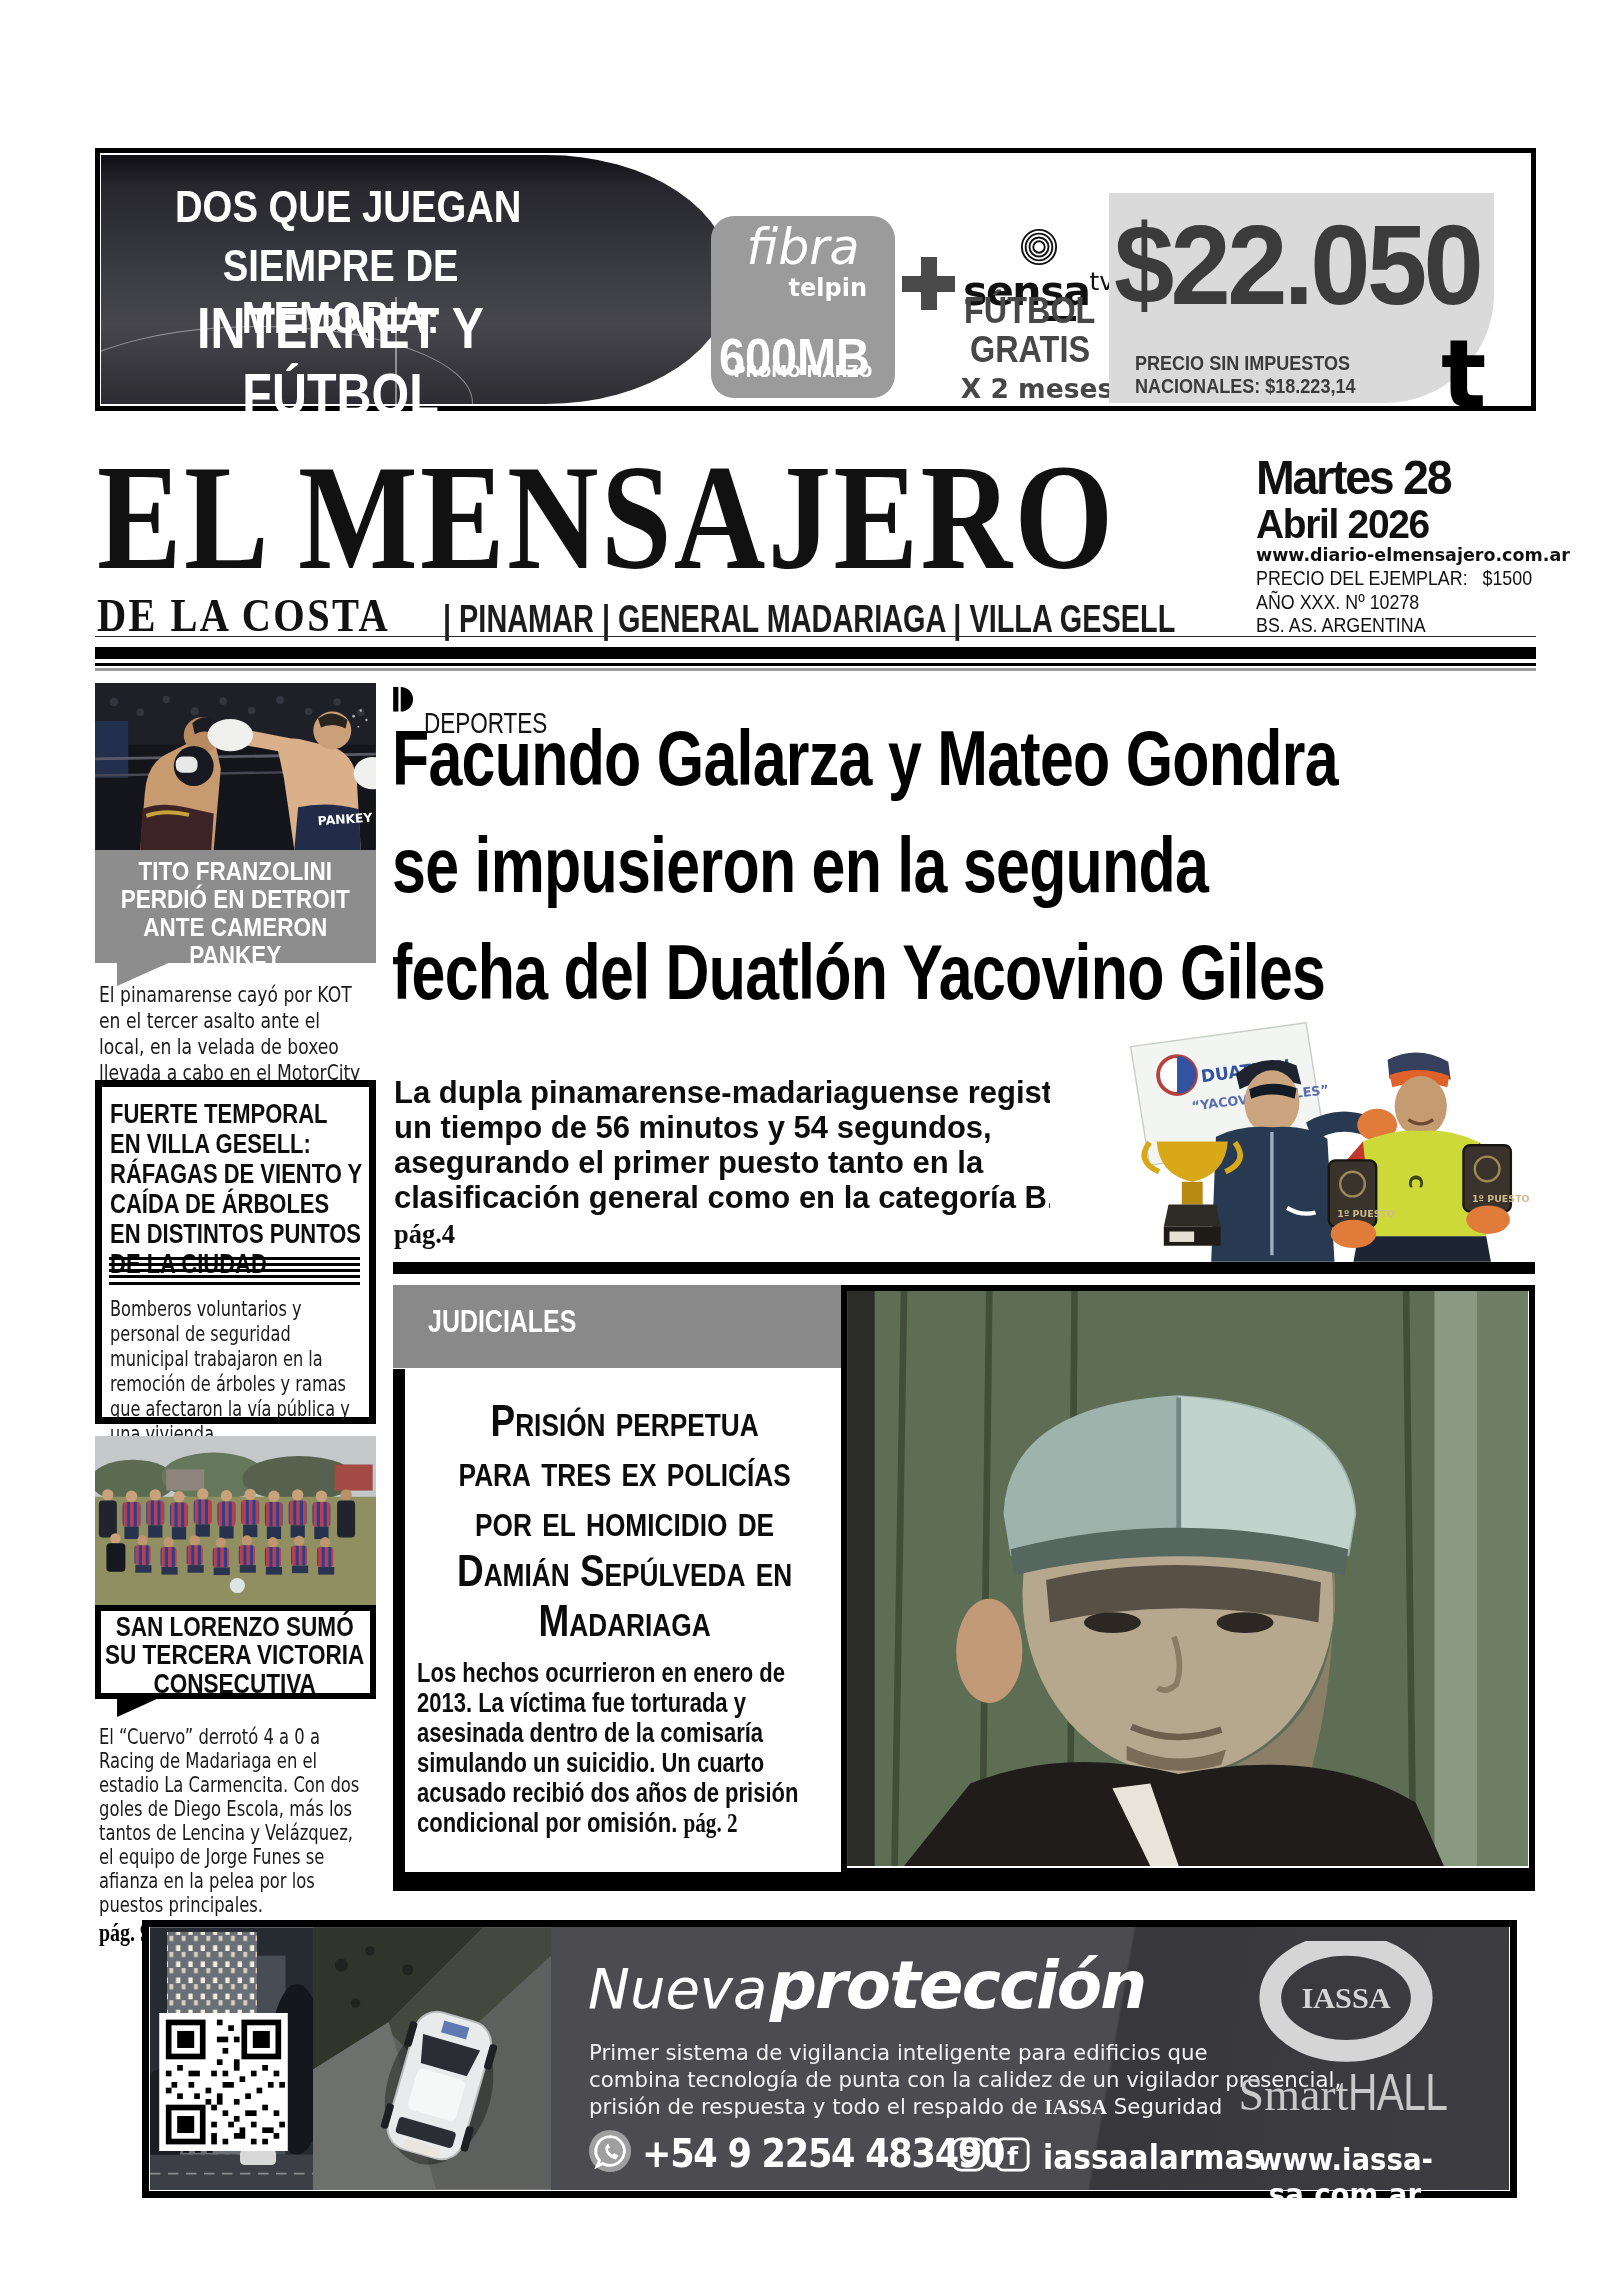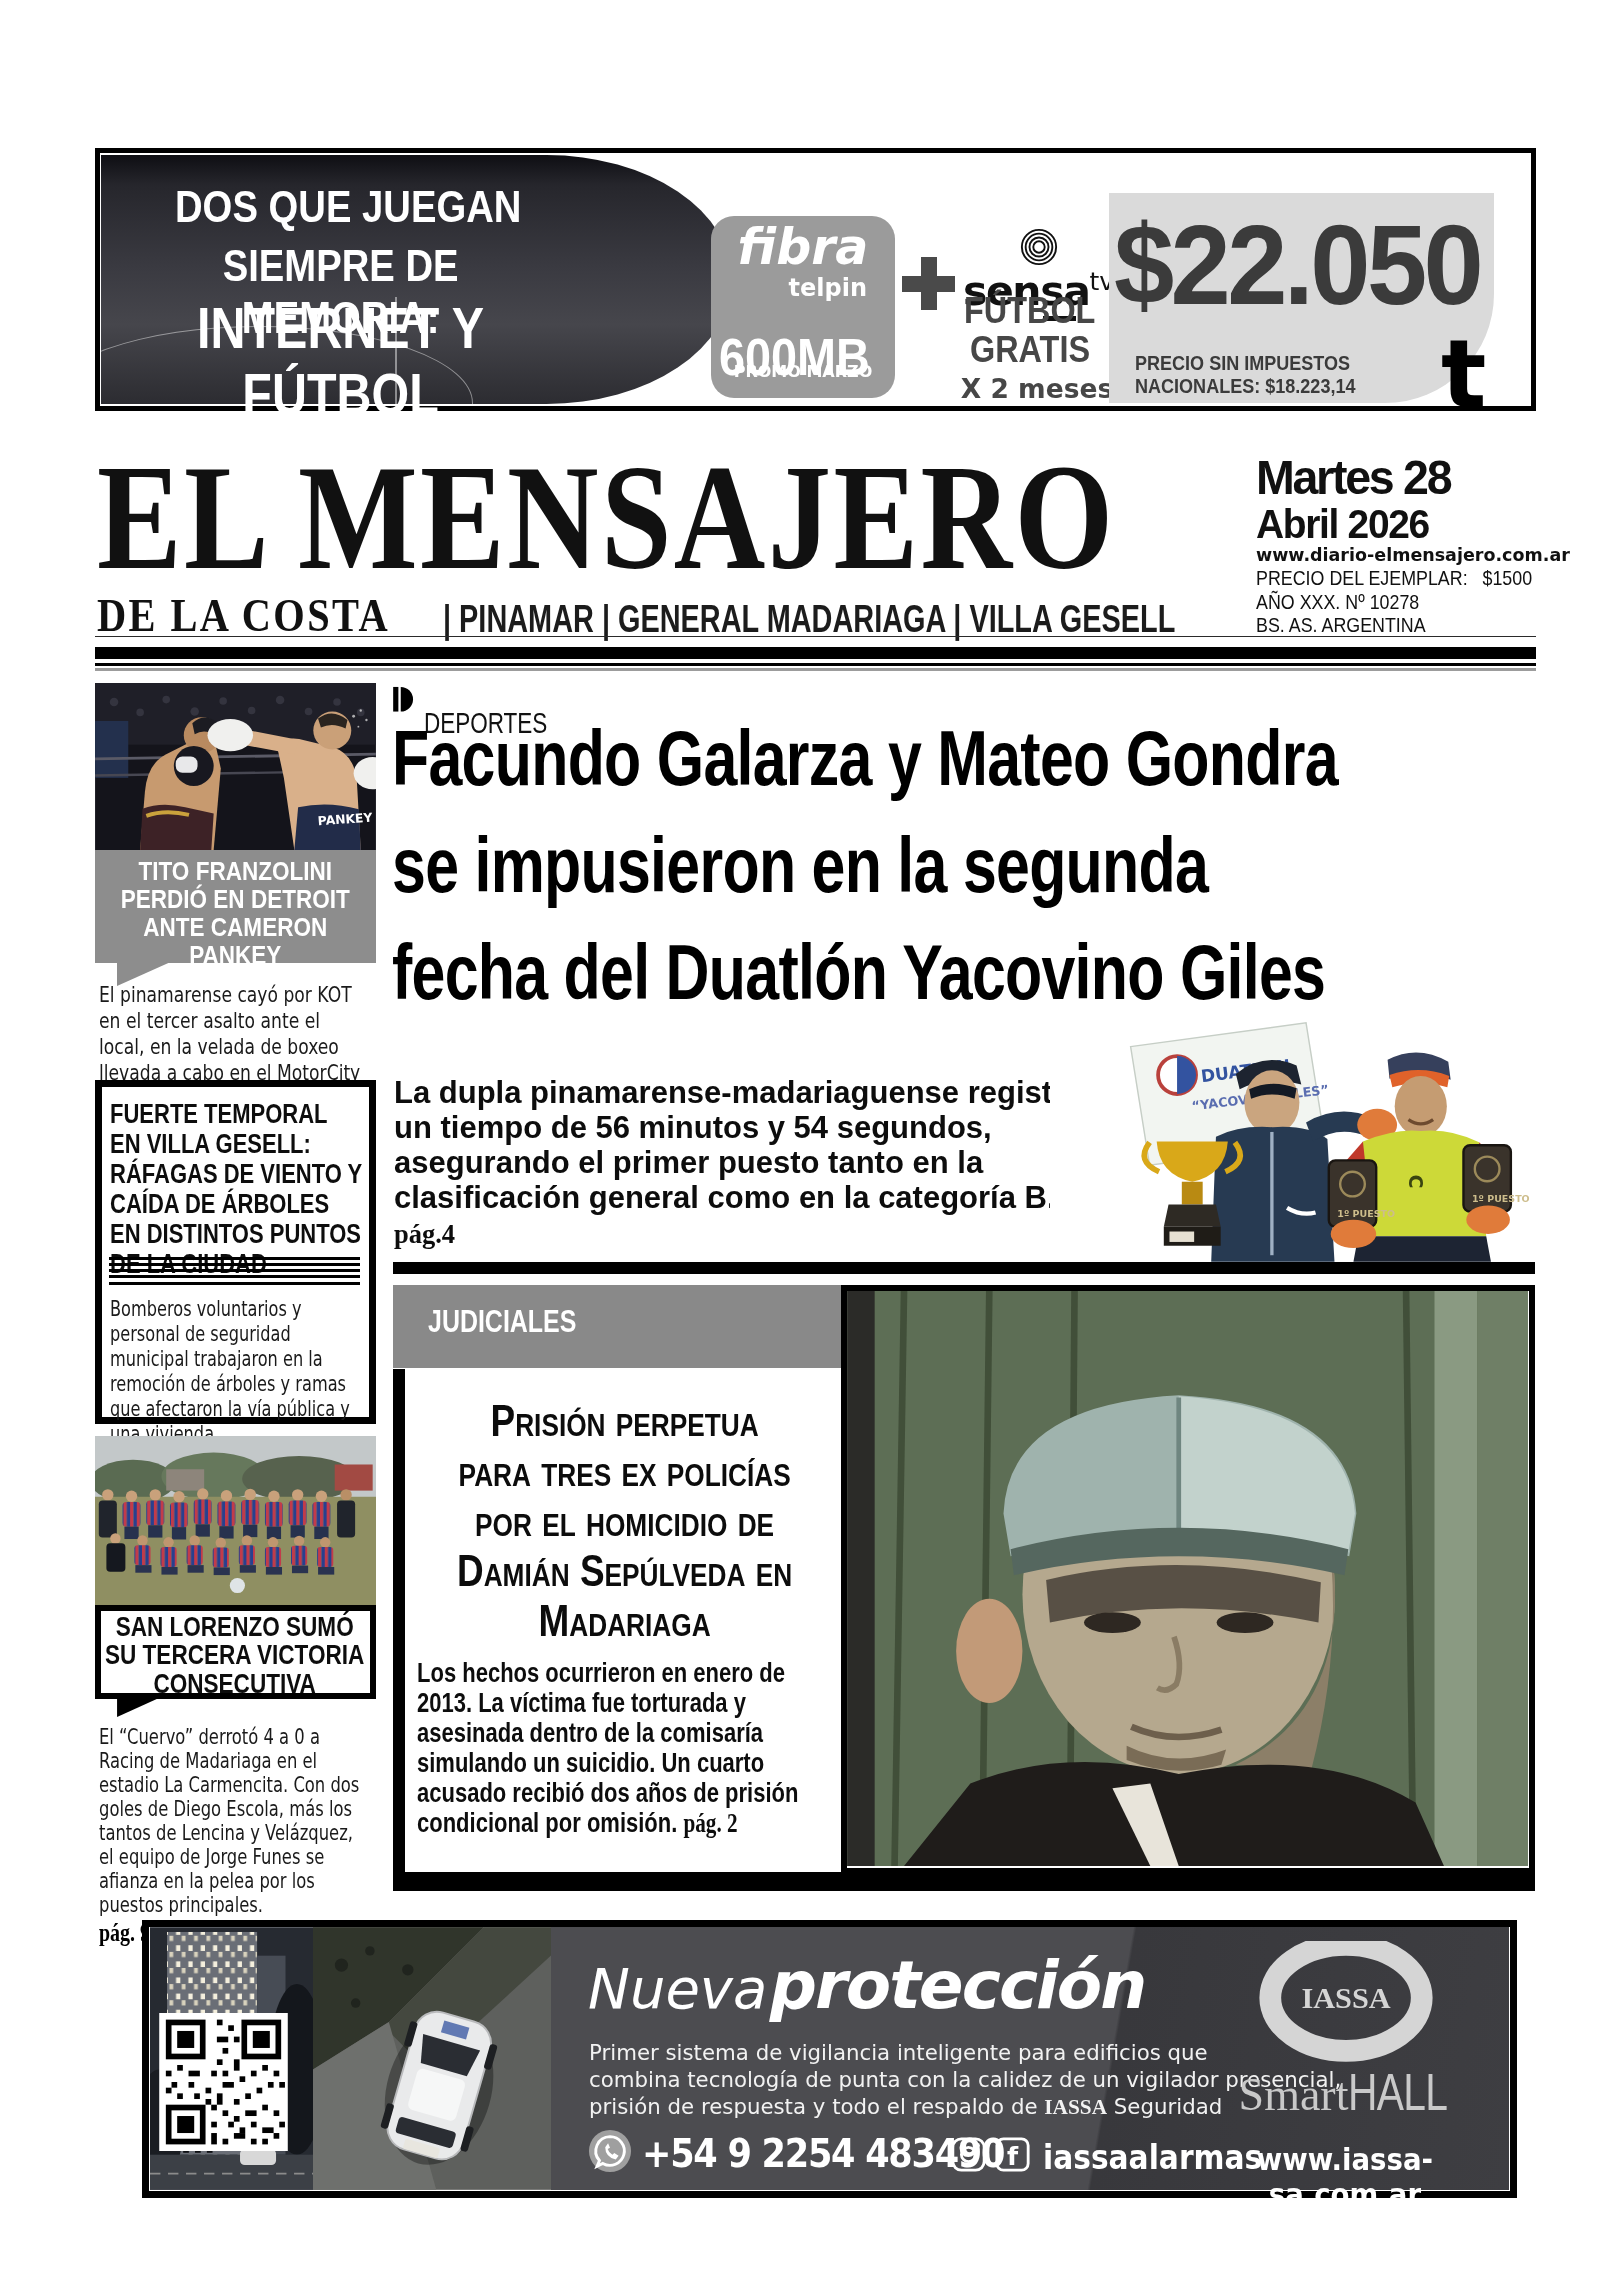--- a/index.html
+++ b/index.html
@@ -61,21 +61,21 @@
 
   <div class="abs stadium">
     <div class="fieldline" style="left:-57px;top:171px;width:427px;height:152px;"></div>
     <div style="position:absolute;left:294px;top:142px;width:1.9px;height:109px;background:rgba(255,255,255,.45);"></div>
   </div>
   <div class="abs slog lib" style="top:181px;font-size:45px;"><span class="sx">DOS QUE JUEGAN</span></div>
   <div class="abs slog lib" style="top:240px;font-size:45px;"><span class="sx">SIEMPRE DE MEMORIA:</span></div>
   <div class="abs slog lib" style="top:295px;font-size:57px;"><span class="sx">INTERNET Y FÚTBOL</span></div>
 
   <div class="abs fibrabox"></div>
-  <div class="abs white ctr" style="left:711px;top:219px;width:184px;font-size:49px;font-style:italic;font-weight:700;"><span>fibra</span></div>
+  <div class="abs white ctr" style="left:711px;top:219px;width:184px;font-size:49px;font-style:italic;font-weight:400;"><span>fibra</span></div>
   <div class="abs white b" style="left:739px;top:274px;width:128px;text-align:right;font-size:24px;"><span>telpin</span></div>
   <div class="abs white b ctr lib" style="left:711px;top:301px;width:184px;font-size:52px;margin-top:26px;"><span class="sx" style="transform:scaleX(.9);">600MB</span></div>
   <div class="abs white ctr" style="left:711px;top:362px;width:184px;font-size:16px;font-weight:600;"><span>PROMO MARZO</span></div>
 
   <div class="abs plus" style="left:902px;top:257px;width:53px;height:53px;">
     <i style="left:0;top:18.5px;width:53px;height:16px;"></i>
       <i style="left:18.5px;top:0;width:16px;height:53px;"></i>
   </div>
 
   <div class="abs" style="left:958px;top:227px;width:161px;text-align:center;">

